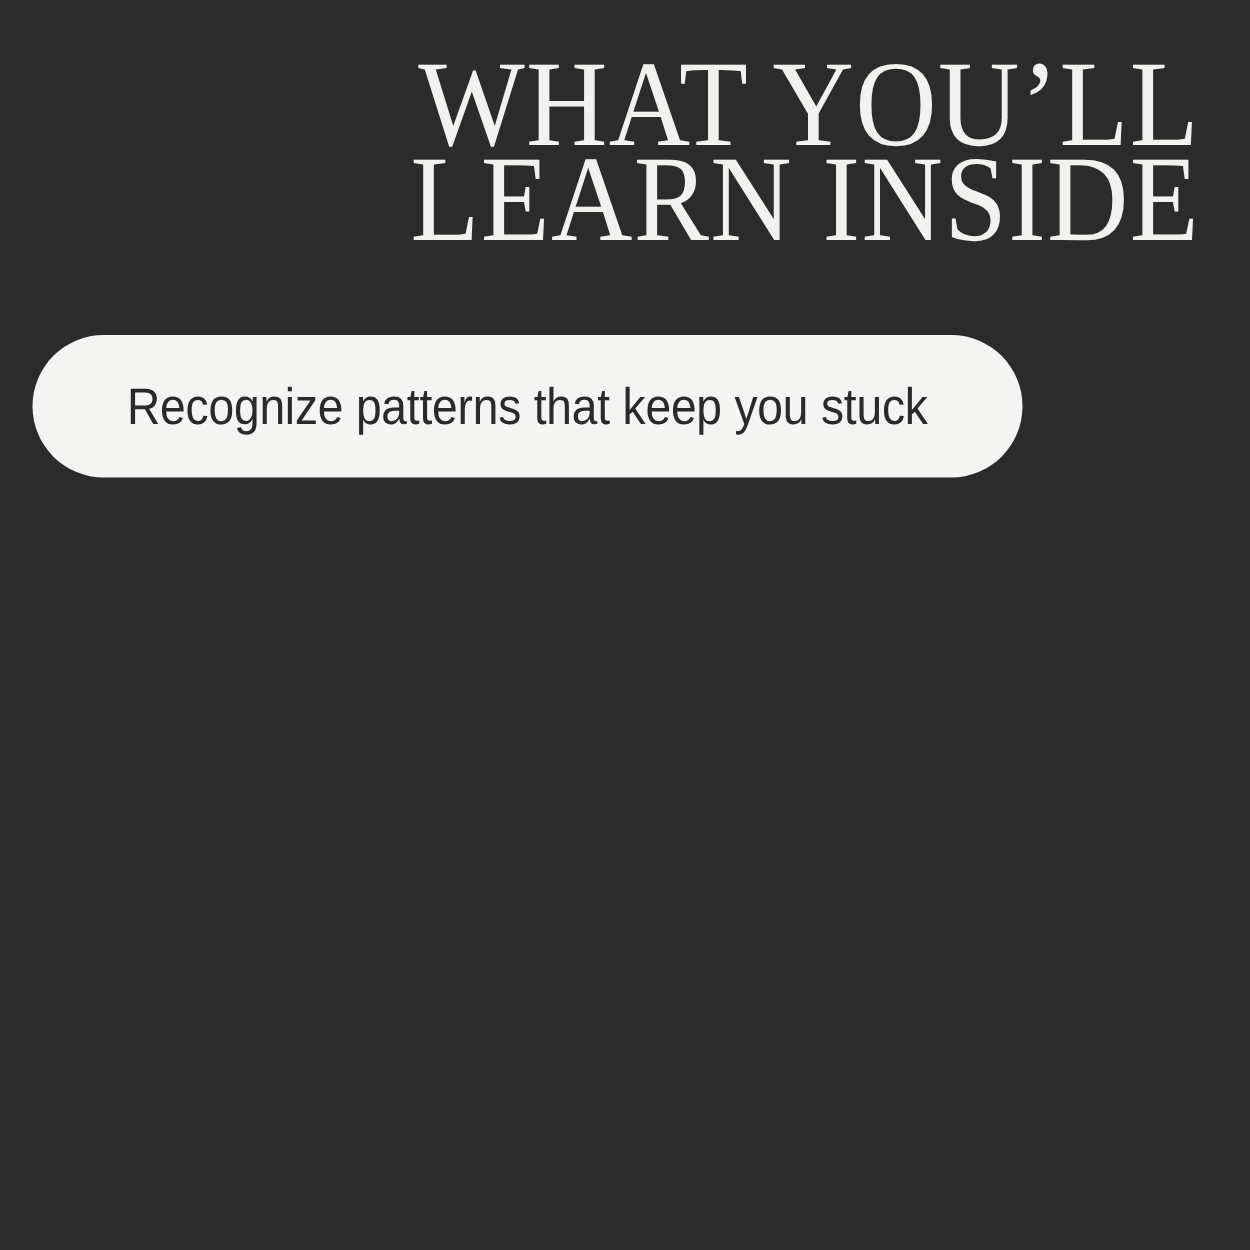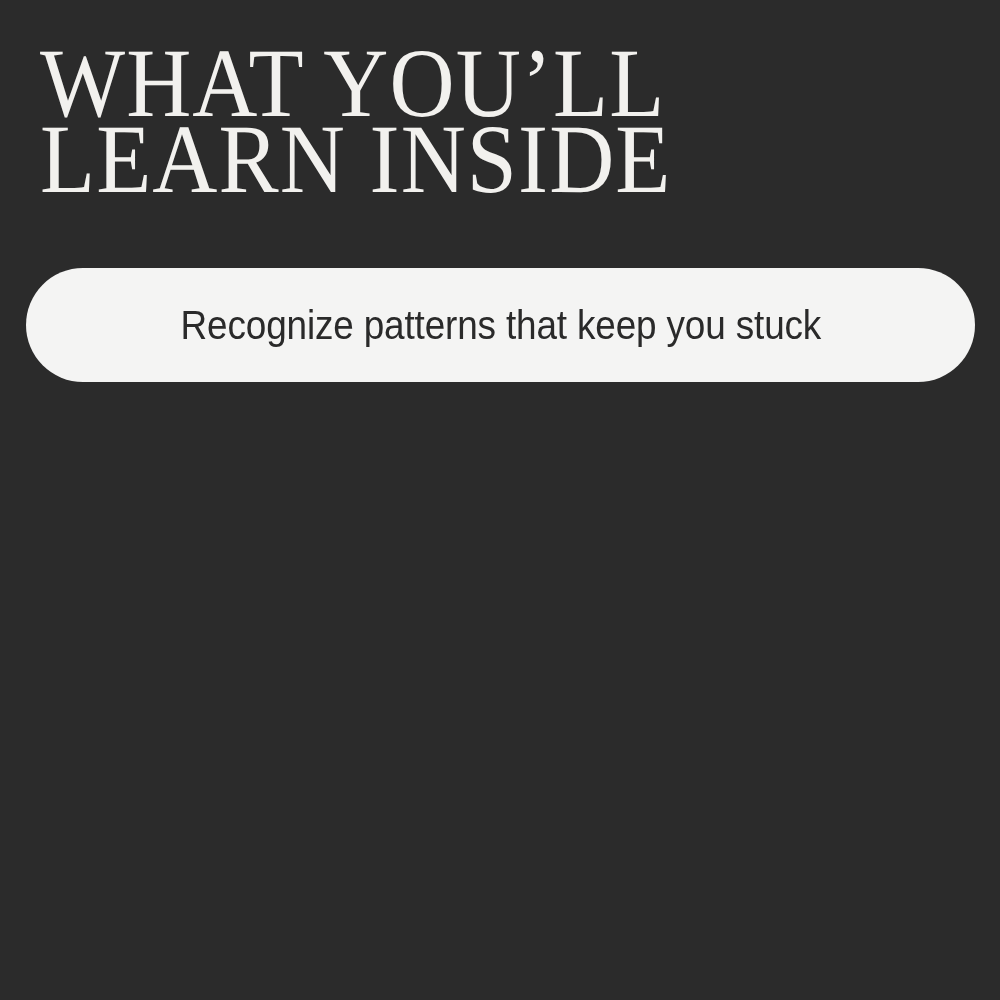--- a/index.html
+++ b/index.html
@@ -26,21 +26,21 @@
   }
 
   
   .headline {
     margin: 0;
     padding: 0;
     position: absolute;
     top: 46px;
     left: 0;
     right: 0;
-    text-align: left;
+    text-align: right;
     color: #f2f1ee;
     font-family: "Liberation Serif", "DejaVu Serif", serif;
     font-weight: 400;
     font-size: 98px;
     line-height: 76px;
     letter-spacing: 0.005em;
     white-space: nowrap;
   }
   .headline .hl-line {
     display: block;
@@ -51,21 +51,21 @@
   .headline .hl-line-1 { letter-spacing: 0.012em; }
   .headline .hl-line-2 { letter-spacing: 0.012em; }
 
   
   .pill-list {
     position: absolute;
     top: 268px;
     left: 26px;
     width: 949px;
     display: flex;
-    flex-direction: column;
+    flex-direction: row;
     gap: 29px;
     margin: 0;
     padding: 0;
     list-style: none;
   }
 
   .pill {
     height: 114px;
     border-radius: 57px;
     background: #f4f4f3;

